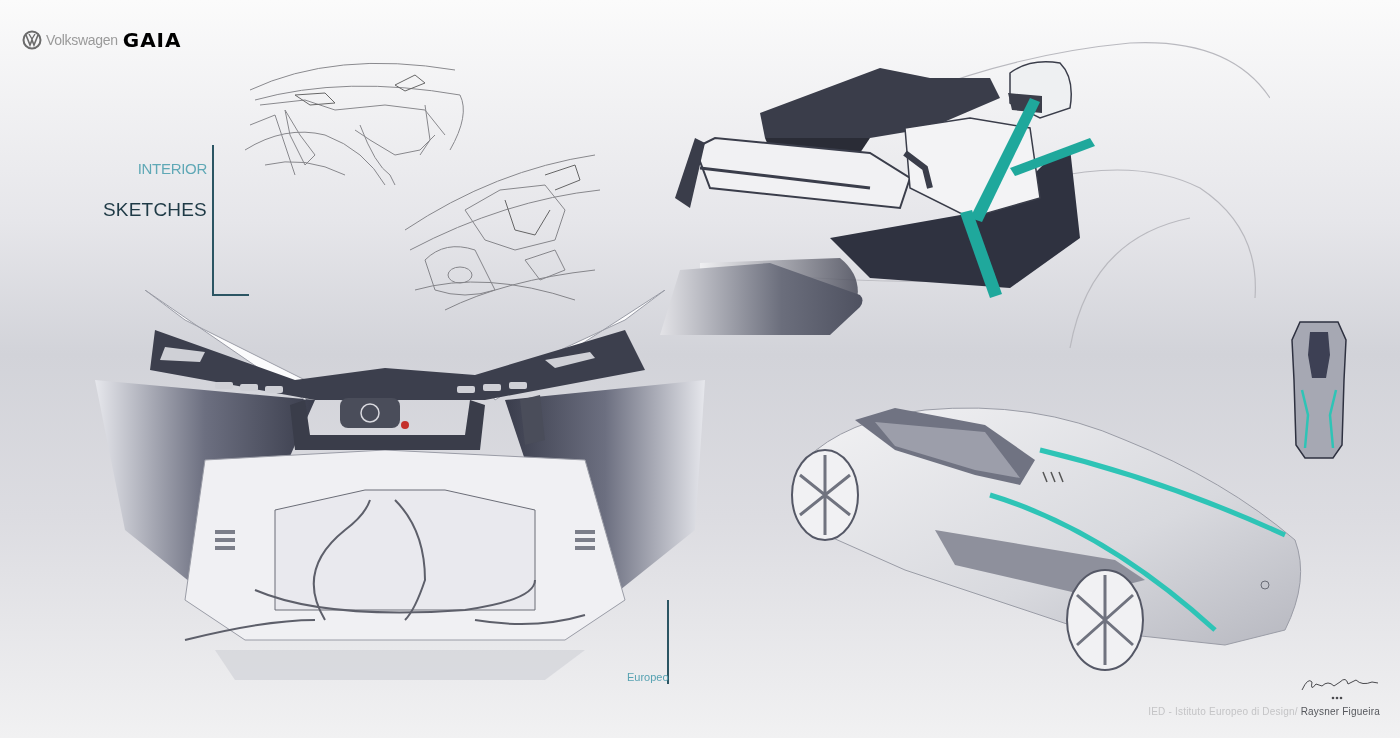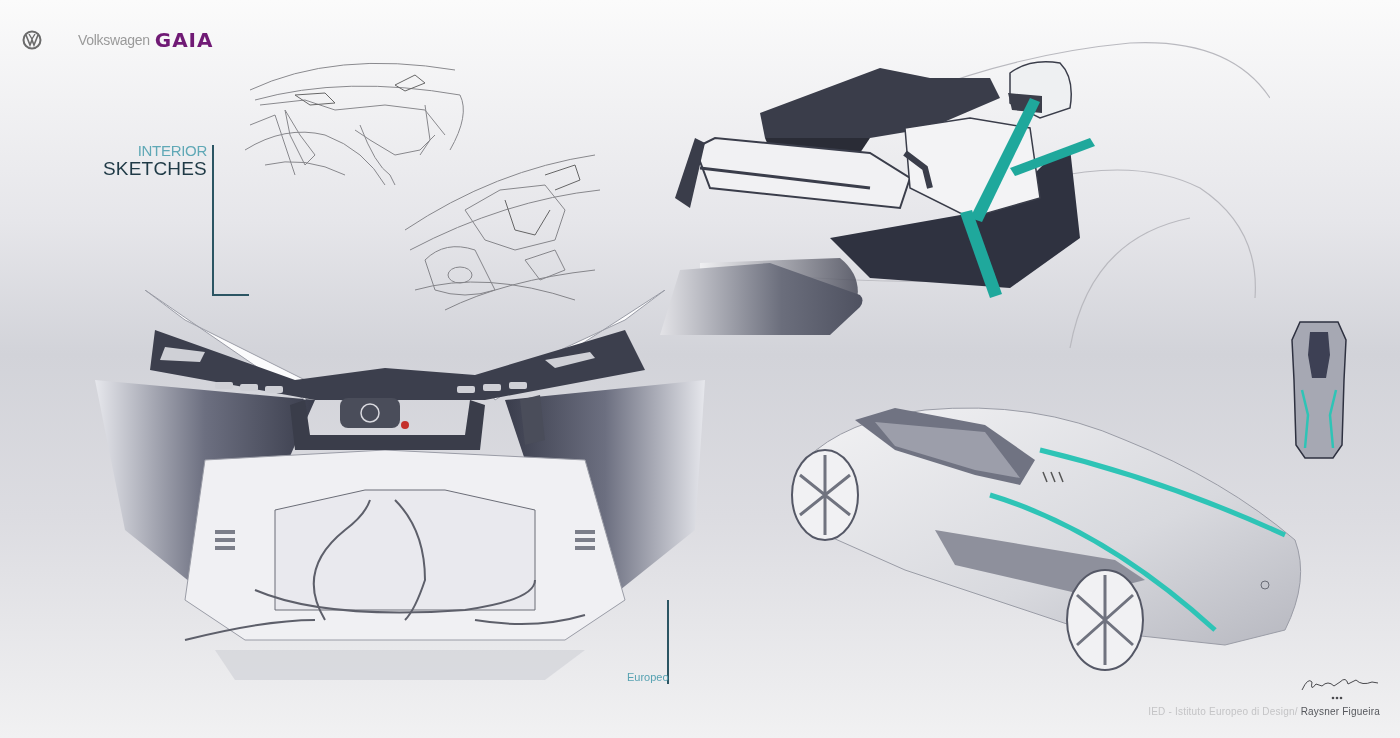--- a/index.html
+++ b/index.html
@@ -6,26 +6,26 @@
   body {
     width: 1400px; height: 738px; overflow: hidden; position: relative;
     font-family: "Liberation Sans", sans-serif;
     background: linear-gradient(180deg, #fbfbfb 0%, #e6e6ea 30%, #d2d3d9 48%, #dcdce1 70%, #f1f1f2 100%);
   }
   .board { position: absolute; inset: 0; }
   .layer { position: absolute; }
   
   .logo { left: 22px; top: 28px; display: flex; align-items: center; gap: 4px; }
   .logo .vw-mark { width: 20px; height: 20px; }
-  .logo .brand { font-size: 14px; color: #9a9a9a; letter-spacing: -0.3px; margin-left: 32px; }
-  .logo .model { font-size: 20px; font-weight: bold; color: #701a75; letter-spacing: 1px; font-family: "DejaVu Sans", sans-serif; margin-left: 1px; }
-  
-  .section-title { right: calc(1400px - 207px); top: 143px; text-align: right; }
+  .logo .brand { font-size: 14px; color: #9a9a9a; letter-spacing: -0.3px; }
+  .logo .model { font-size: 20px; font-weight: bold; color: #000000; letter-spacing: 1px; font-family: "DejaVu Sans", sans-serif; margin-left: 1px; }
+  
+  .section-title { right: calc(1400px - 207px); top: 161px; text-align: right; }
   .section-title .kicker { font-size: 15px; color: #5fa8b6; letter-spacing: -0.3px; line-height: 16px; }
-  .section-title .heading { font-size: 19px; color: #1f3a46; letter-spacing: 0.2px; line-height: 20px; font-weight: 500; }
+  .section-title .heading { font-size: 19px; color: #1f3a46; letter-spacing: 0.2px; line-height: 20px; font-weight: 500; margin-top: 23px; }
   .bracket-v { left: 212px; top: 145px; width: 2px; height: 151px; background: #2b5563; }
   .bracket-h { left: 212px; top: 294px; width: 37px; height: 2px; background: #2b5563; }
   
   .cockpit-line { left: 667px; top: 600px; width: 2px; height: 84px; background: #2b5563; }
   .cockpit-label { left: 627px; top: 671px; font-size: 11px; color: #57a2b2; }
   
   .signature { left: 1300px; top: 672px; width: 80px; height: 30px; }
   .credits { right: 20px; top: 706px; font-size: 10px; letter-spacing: 0.2px; }
   .credits .inst { color: #c4c4c6; }
   .credits .author { color: #55575c; }

